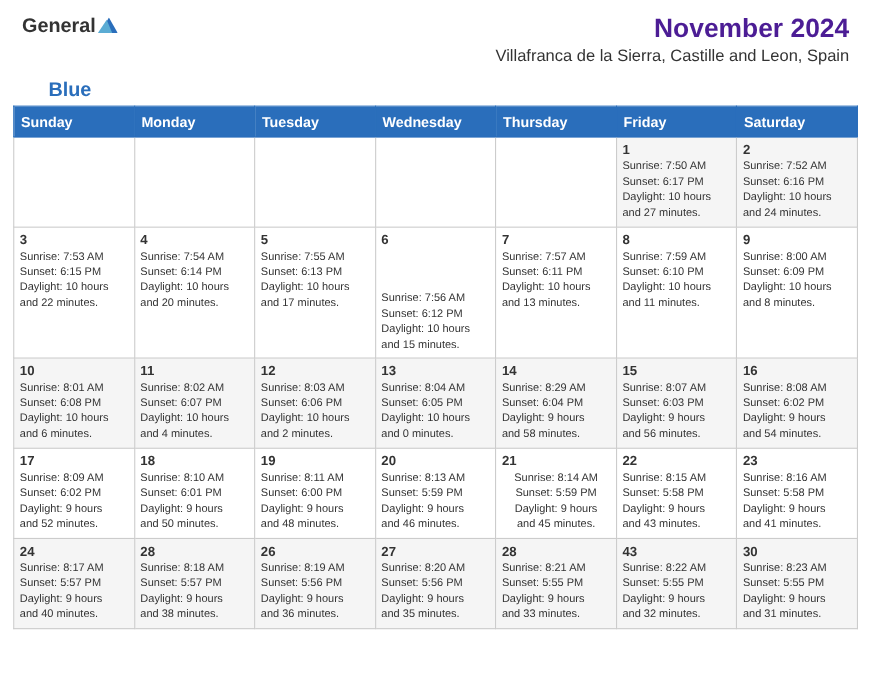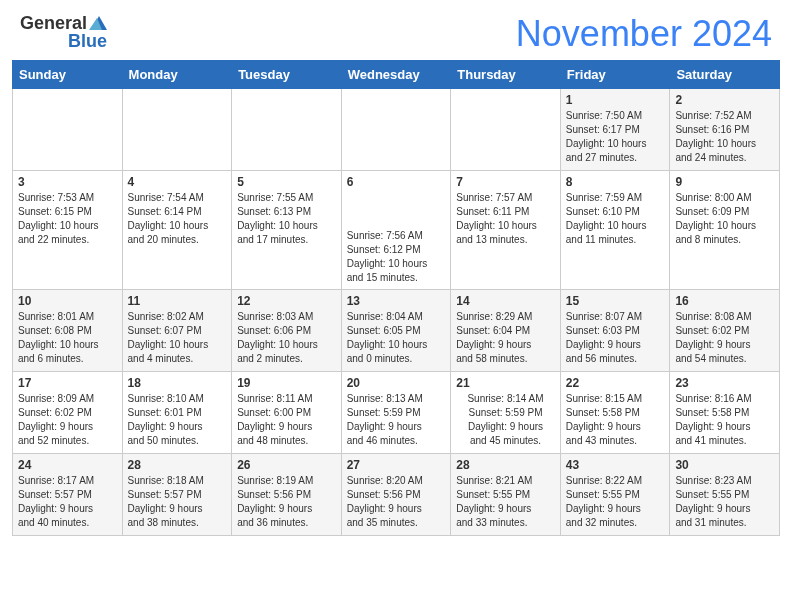--- a/index.html
+++ b/index.html
@@ -10,22 +10,23 @@
       min-height: 612px;
     }
     .header {
       display: flex;
       align-items: flex-start;
       padding: 14px 20px 6px 20px;
     }
     .logo {
       display: flex;
       flex-direction: column;
-      align-items: flex-end;
+      align-items: center;
       margin-right: auto;
+      gap: 40px;
     }
     .logo-general {
       font-size: 18px;
       font-weight: bold;
       color: #333;
       line-height: 1;
     }
     .logo-blue {
       font-size: 18px;
       font-weight: bold;
@@ -39,23 +40,23 @@
     }
     .logo-row {
       display: flex;
       align-items: center;
     }
     .title-block {
       text-align: right;
       flex: 1;
     }
     .month-title {
-      font-size: 36px;
-      font-weight: normal;
-      color: #3b82f6;
+      font-size: 24px;
+      font-weight: bold;
+      color: #4c1d95;
       line-height: 1.1;
     }
     .location-title {
       font-size: 15px;
       color: #333;
       margin-top: 2px;
     }
     .calendar-wrapper {
       padding: 0 12px 12px 12px;
     }
@@ -113,20 +114,21 @@
         <span class="logo-general">General</span>
         <svg class="logo-icon" viewBox="0 0 18 14">
           <polygon points="2,14 10,0 18,14" fill="#2a6ebb"></polygon>
           <polygon points="0,14 8,2 13,14" fill="#5bacd4"></polygon>
         </svg>
       </div>
       <span class="logo-blue">Blue</span>
     </div>
     <div class="title-block">
       <div class="month-title">November 2024</div>
+      <div class="location-title">Villafranca de la Sierra, Castille and Leon, Spain</div>
     </div>
   </div>
 
   <div class="calendar-wrapper">
     <table>
       <thead>
         <tr>
         <th>Sunday</th>
             <th>Monday</th>
             <th>Tuesday</th>

